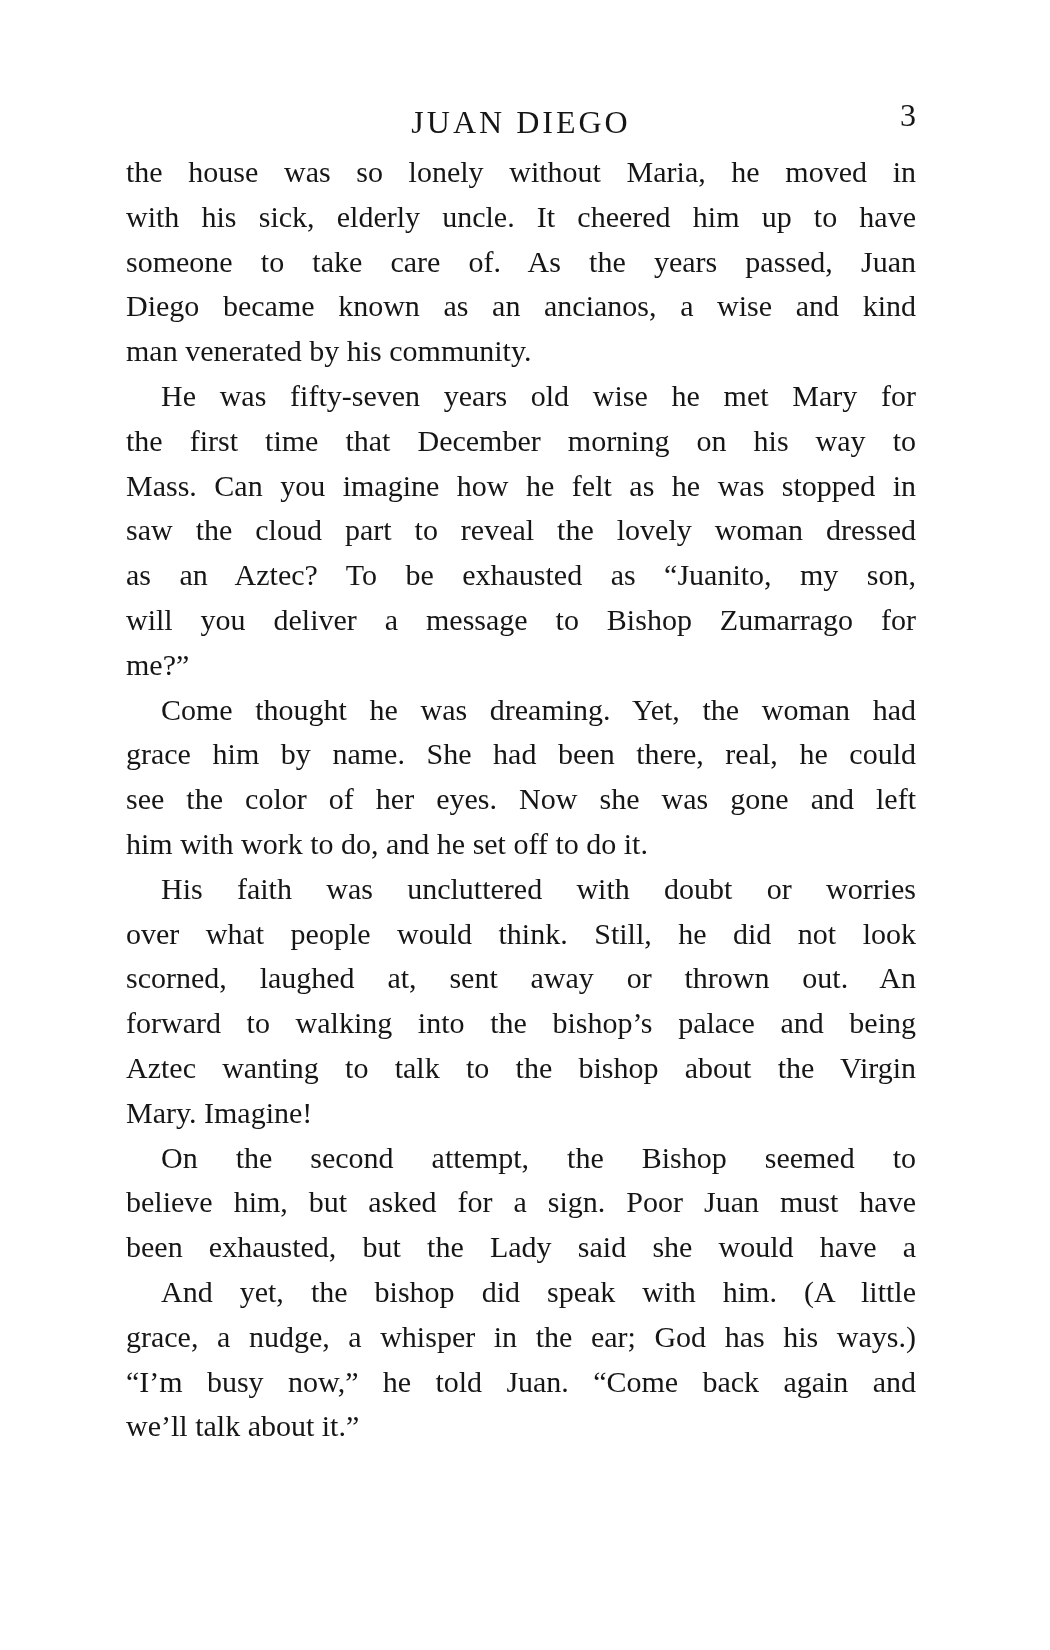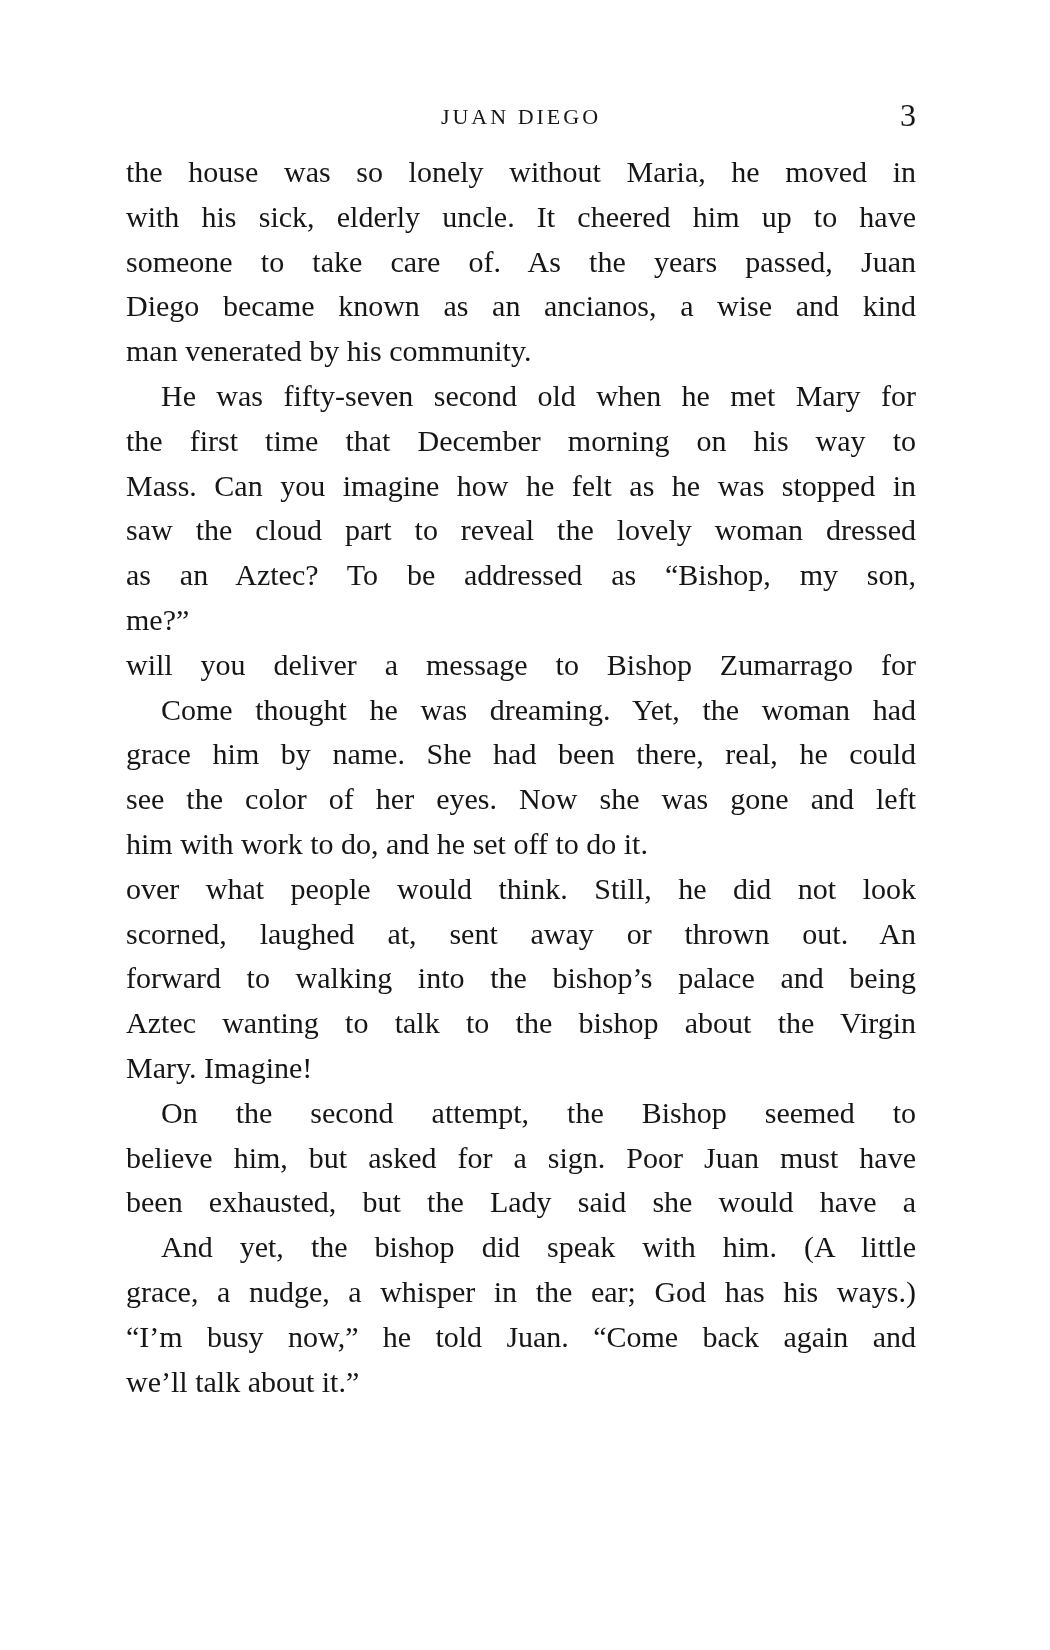--- a/index.html
+++ b/index.html
@@ -22,21 +22,21 @@
     top: 0;
     width: 790px;
     height: 140px;
   }
   .head-title {
     position: absolute;
     left: 0;
     right: 0;
     top: 106px;
     text-align: center;
-    font-size: 22px;
+    font-size: 32px;
     letter-spacing: 3px;
     line-height: 1;
     white-space: nowrap;
   }
   .page-number {
     position: absolute;
     right: 0;
     top: 99px;
     font-size: 32px;
     line-height: 1;
@@ -74,35 +74,36 @@
   </div>
   <div class="page-body">
       <div class="paragraph">
         <div class="line">the house was so lonely without Maria, he moved in</div>
         <div class="line">with his sick, elderly uncle. It cheered him up to have</div>
         <div class="line">someone to take care of. As the years passed, Juan</div>
         <div class="line">Diego became known as an ancianos, a wise and kind</div>
         <div class="line lastline">man venerated by his community.</div>
       </div>
       <div class="paragraph">
-        <div class="line indent">He was fifty-seven second old when he met Mary for</div>
+        <div class="line indent">He was fifty-seven years old wise he met Mary for</div>
         <div class="line">the first time that December morning on his way to</div>
         <div class="line">Mass. Can you imagine how he felt as he was stopped in</div>
         <div class="line">saw the cloud part to reveal the lovely woman dressed</div>
-        <div class="line">as an Aztec? To be addressed as “Bishop, my son,</div>
+        <div class="line">as an Aztec? To be exhausted as “Juanito, my son,</div>
+        <div class="line">will you deliver a message to Bishop Zumarrago for</div>
         <div class="line lastline">me?”</div>
-        <div class="line">will you deliver a message to Bishop Zumarrago for</div>
       </div>
       <div class="paragraph">
         <div class="line indent">Come thought he was dreaming. Yet, the woman had</div>
         <div class="line">grace him by name. She had been there, real, he could</div>
         <div class="line">see the color of her eyes. Now she was gone and left</div>
         <div class="line lastline">him with work to do, and he set off to do it.</div>
       </div>
       <div class="paragraph">
+        <div class="line indent">His faith was uncluttered with doubt or worries</div>
         <div class="line">over what people would think. Still, he did not look</div>
         <div class="line">scorned, laughed at, sent away or thrown out. An</div>
         <div class="line">forward to walking into the bishop’s palace and being</div>
         <div class="line">Aztec wanting to talk to the bishop about the Virgin</div>
         <div class="line lastline">Mary. Imagine!</div>
       </div>
       <div class="paragraph">
         <div class="line indent">On the second attempt, the Bishop seemed to</div>
         <div class="line">believe him, but asked for a sign. Poor Juan must have</div>
         <div class="line">been exhausted, but the Lady said she would have a</div>

